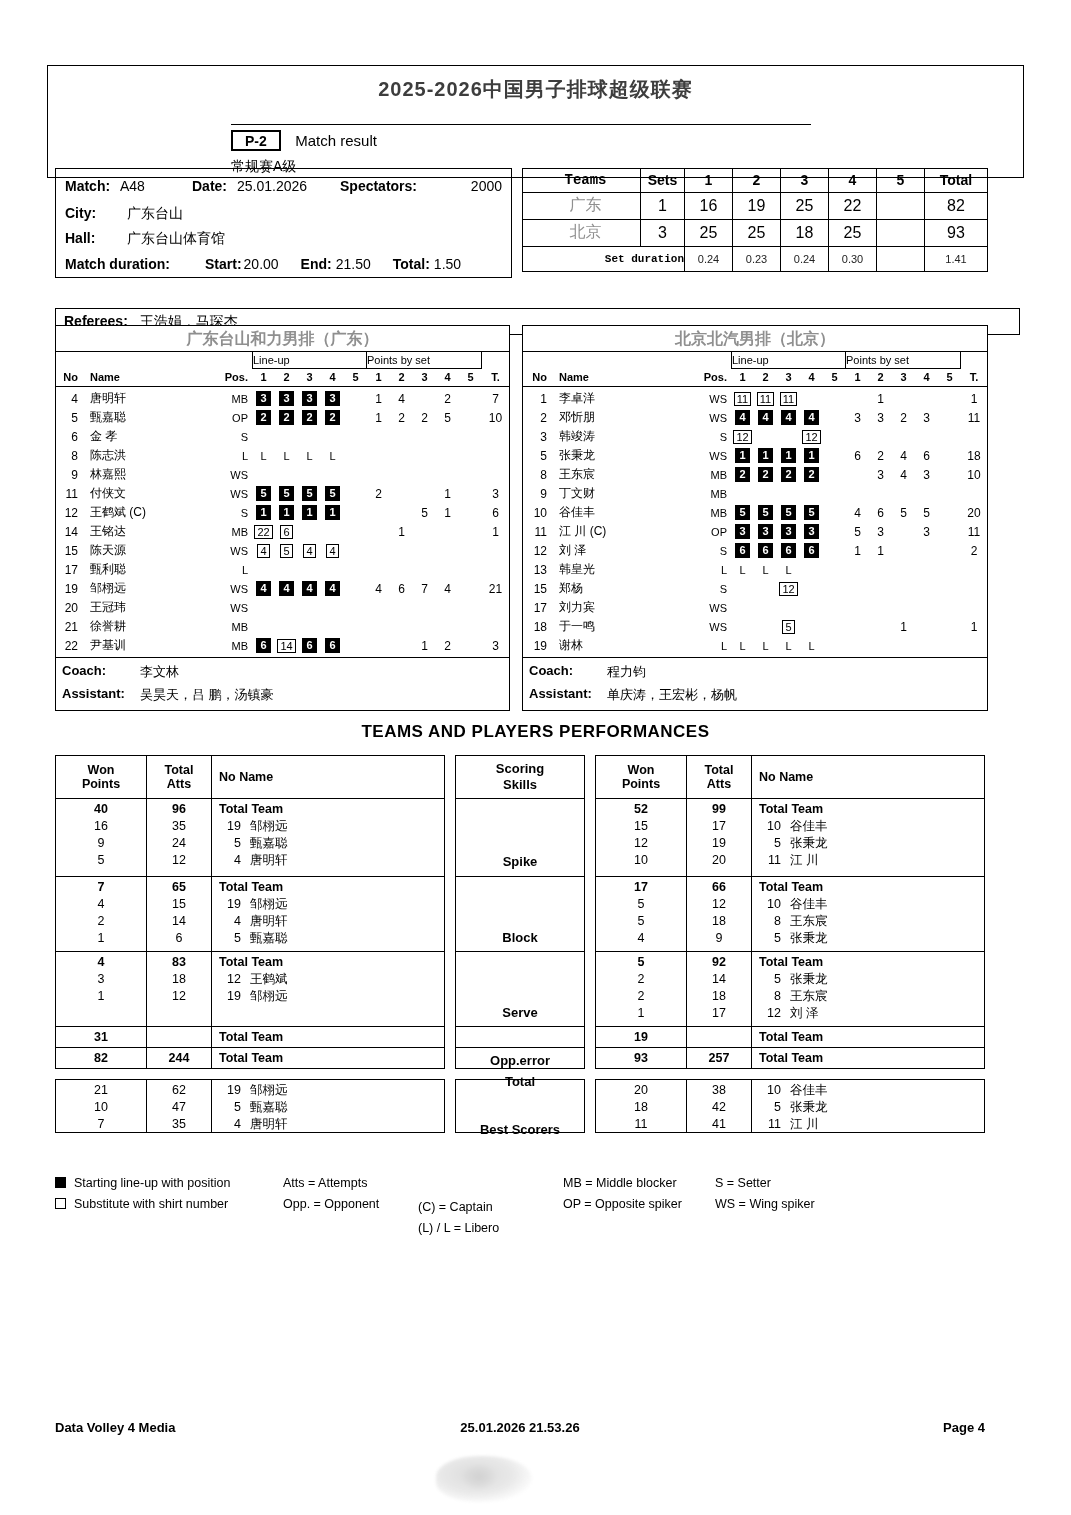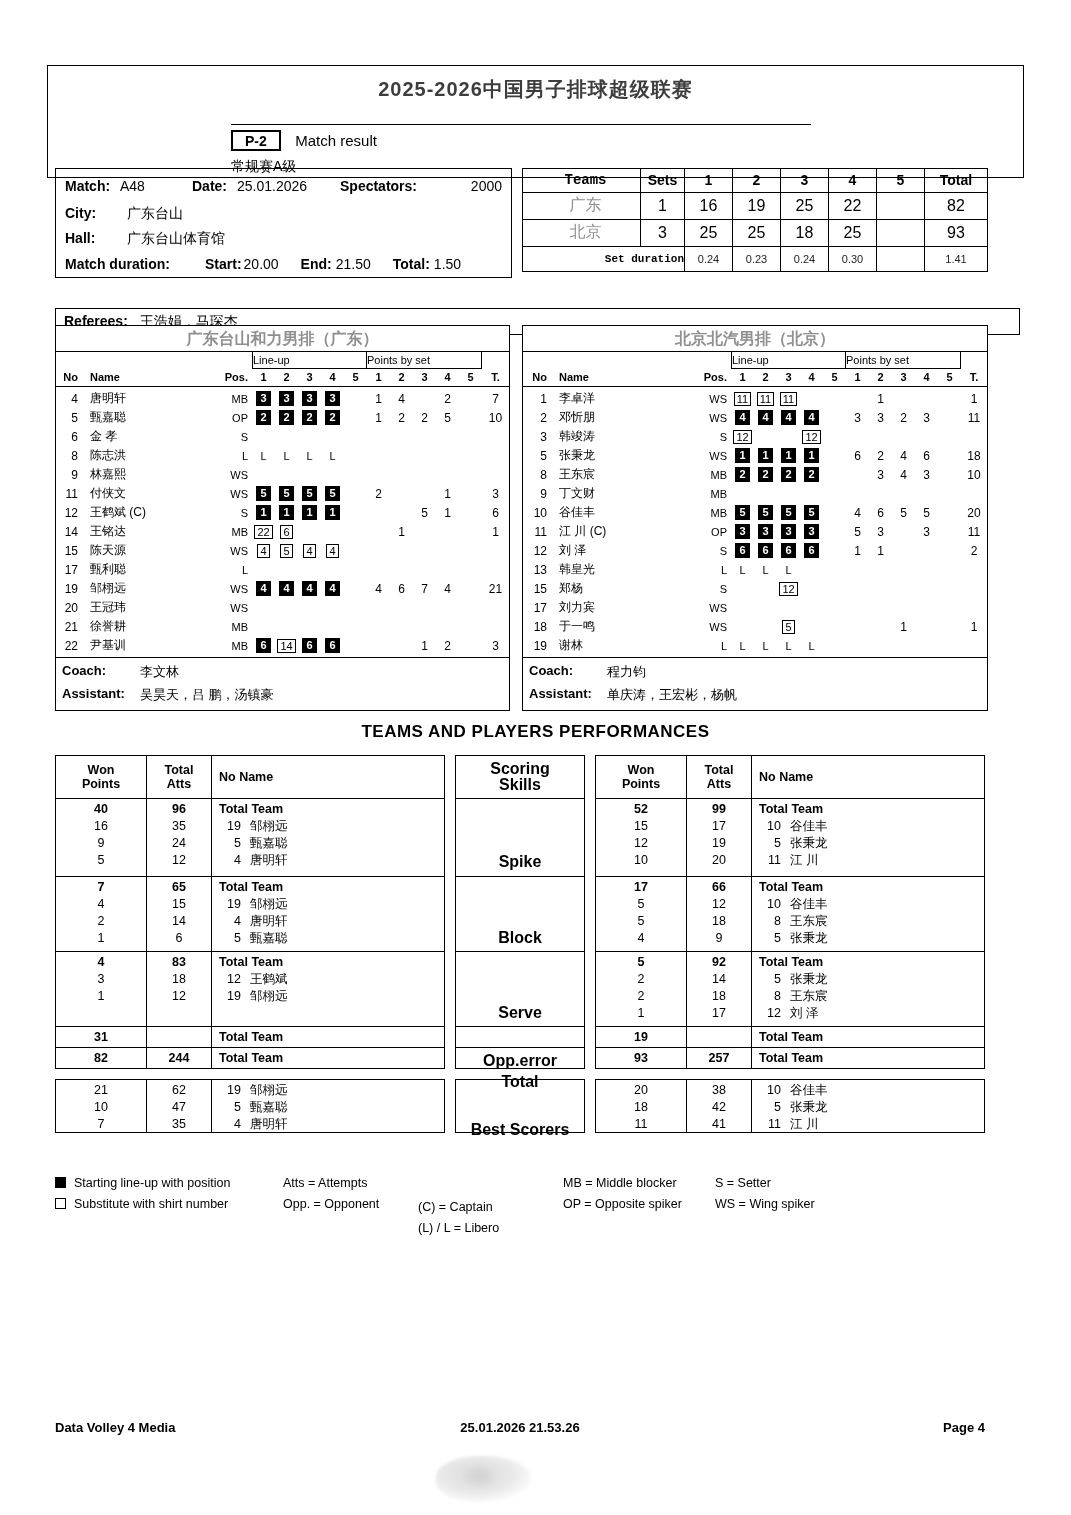--- a/index.html
+++ b/index.html
@@ -82,21 +82,21 @@
   .ro-coach,.ro-assist{display:flex;padding:3px 6px 2px 6px;font-size:13px;white-space:nowrap;}
   .ro-coach{border-top:1px solid #000;padding-top:5px;}
   .ro-assist{padding-bottom:6px;}
   .ro-lab{font-weight:bold;width:78px;flex:none;}
 
   
   #perf-title{position:absolute;top:722px;left:0;width:1071px;text-align:center;
               font-size:17px;font-weight:bold;letter-spacing:.5px;}
   .perf{position:absolute;top:755px;width:390px;font-size:12.5px;}
   #perf-left{left:55px;} #perf-right{left:595px;}
-  #skills-col{position:absolute;left:455px;top:755px;width:130px;font-size:16px;}
+  #skills-col{position:absolute;left:455px;top:755px;width:130px;font-size:13px;}
   .pf-box,.sk-box{border:1px solid #000;border-top:0;display:flex;background:#fff;}
   .pf-head,.sk-head{border-top:1px solid #000;height:44px;}
   .pf-best,.sk-best{border-top:1px solid #000;}
   .pf-gap{height:10px;border:0;}
   .pf-cw{width:90px;} .pf-ca{width:65px;border-left:1px solid #000;}
   .pf-cn{flex:1;border-left:1px solid #000;}
   .pf-hcell{display:flex;flex-direction:column;justify-content:center;text-align:center;font-weight:bold;}
   .pf-hname{justify-content:center;text-align:left;padding-left:7px;}
   .pf-sec{padding:0;}
   .pf-sec .pf-cw,.pf-sec .pf-ca,.pf-sec .pf-cn{padding-top:2px;}

